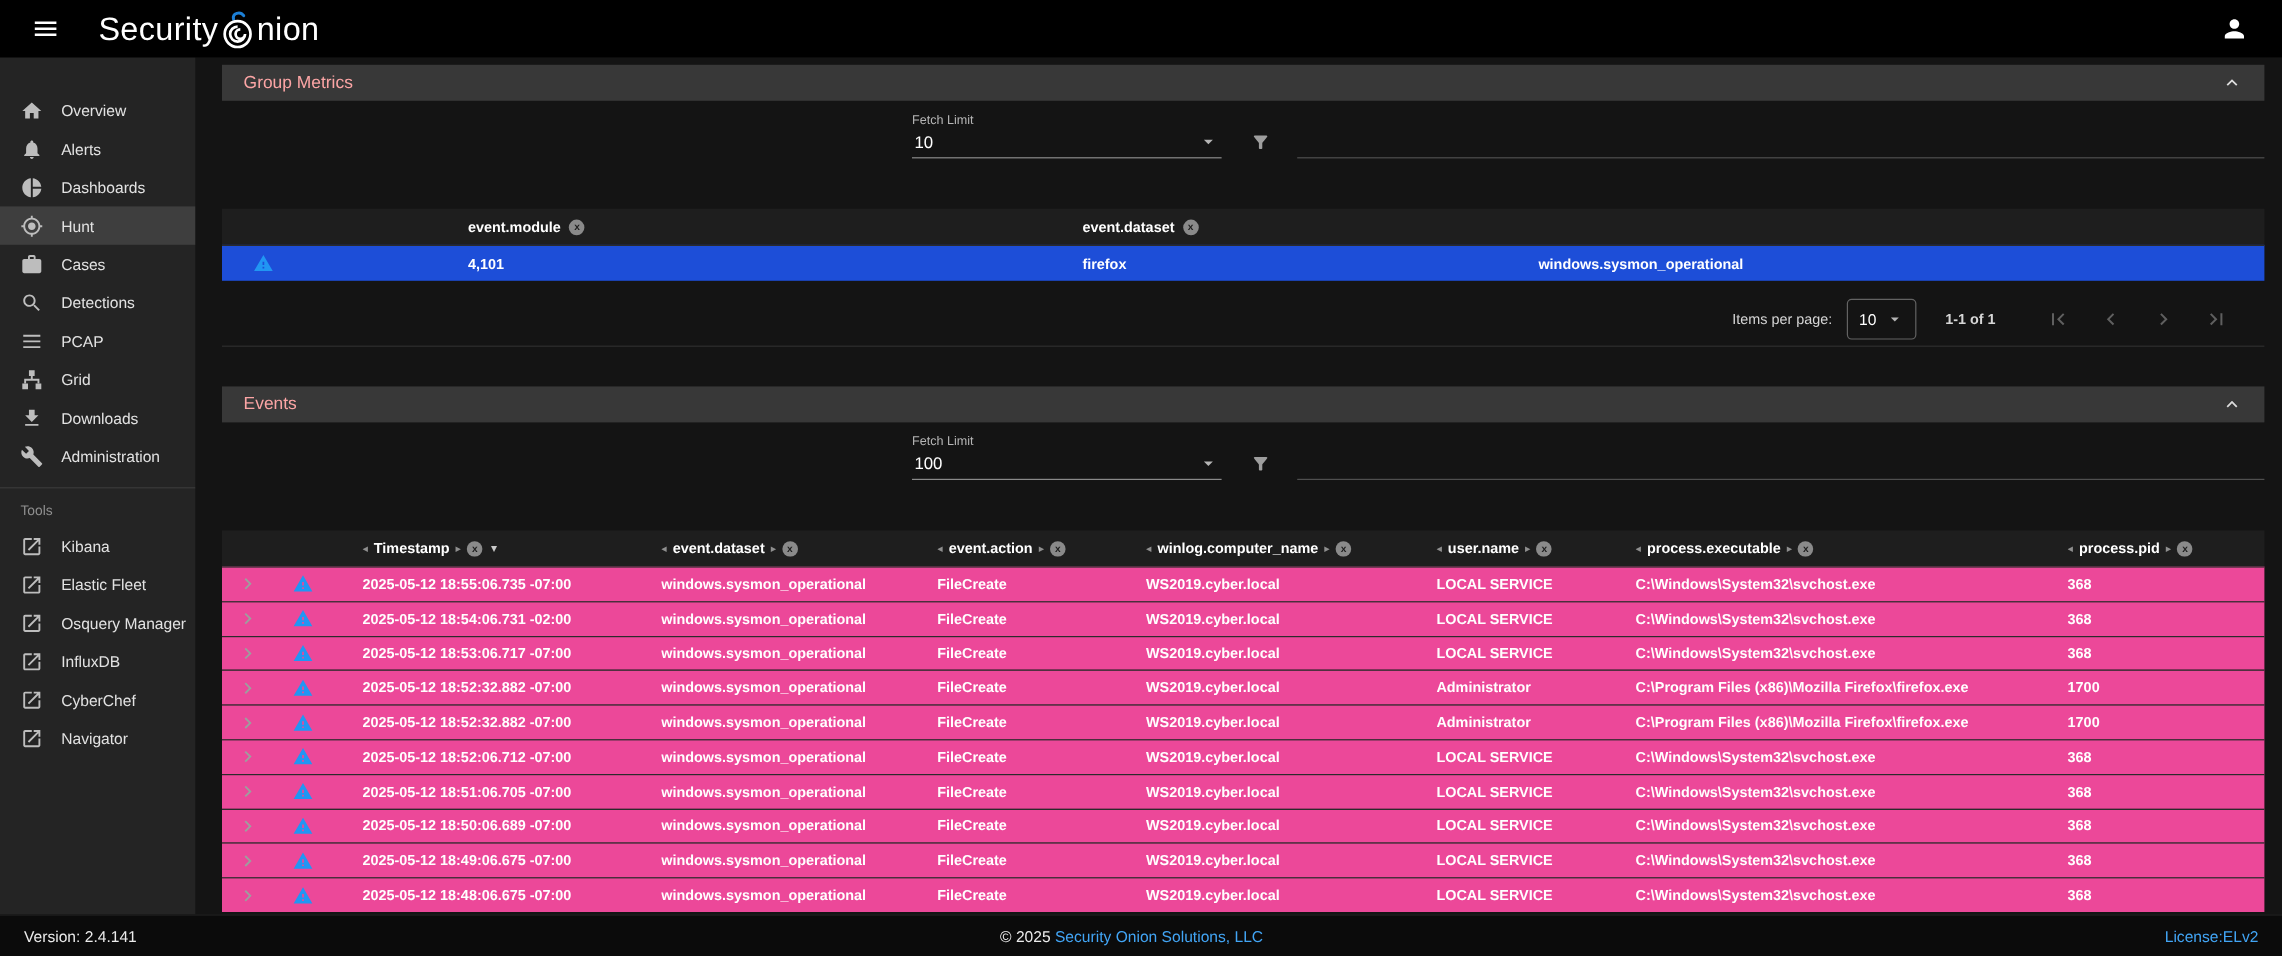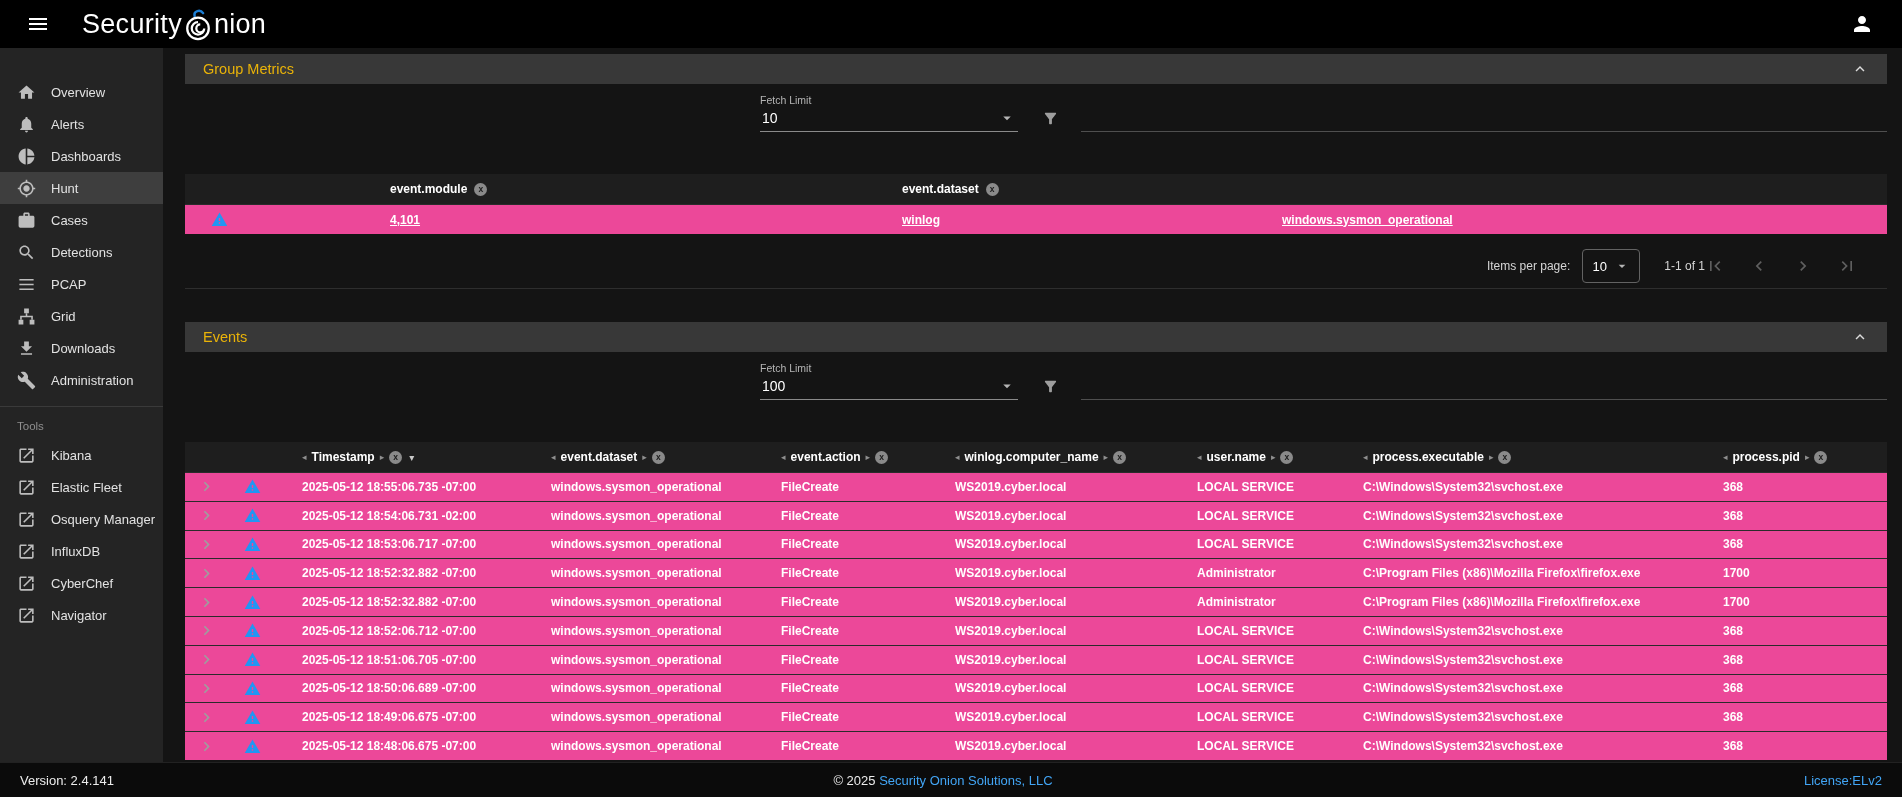--- a/index.html
+++ b/index.html
@@ -29,60 +29,60 @@
   .side-icon { width:20px; display:inline-flex; color:#bdbdbd; flex:none; }
   .side-icon svg { width:19px; height:19px; fill:currentColor; }
   .side-label { margin-left:14px; font-size:13px; font-weight:500; color:#e2e2e2; }
   .side-divider { border-top:1px solid #3a3a3a; margin:10px 0 6px; }
   .tools-header { padding-left:17px; font-size:11.5px; color:#8f8f8f; height:26px; display:flex; align-items:center; }
 
   .main { flex:1; padding:6px 15px 0 22px; background:#141414; overflow:hidden; }
 
   
   .panel-header { height:30px; background:#383838; display:flex; align-items:center; padding:0 18px; cursor:pointer; }
-  .panel-title { font-size:14.5px; font-weight:500; color:#eab308; }
+  .panel-title { font-size:14.5px; font-weight:500; color:#fca5a5; }
   .ph-spacer { flex:1; }
   .collapse-icon svg { width:18px; height:18px; fill:#dcdcdc; }
 
   .fetch-area { display:flex; align-items:flex-end; margin-top:10px; padding-left:575px; }
   .fetch-select { width:258px; cursor:pointer; }
   .fetch-label { font-size:10.5px; color:#b5b5b5; }
   .fetch-value-row { display:flex; align-items:center; border-bottom:1px solid #8a8a8a; padding:3px 2px 4px 2px; }
   .fetch-value { font-size:14px; color:#fff; flex:1; }
   .caret-ic svg { width:18px; height:18px; fill:#b5b5b5; }
   .funnel { margin:0 0 5px 24px; cursor:pointer; }
   .funnel svg { width:17px; height:17px; fill:#9e9e9e; }
   .filter-line { flex:1; margin-left:22px; border-bottom:1px solid #4f4f4f; height:26px; cursor:text; }
 
   
   .gm-table { margin-top:42px; }
   .gm-head, .gm-row {
     display:grid; grid-template-columns:205px 512px 380px 1fr;
     height:30px; align-items:center; font-size:12px; font-weight:700; white-space:nowrap;
   }
   .gm-head { background:#1e1e1e; }
-  .gm-row  { background:#ec4899; border-top:1px solid #2b2b2b; cursor:pointer;text-decoration:underline; }
+  .gm-row  { background:#1d4ed8; border-top:1px solid #2b2b2b; cursor:pointer; }
   .gm-warn { padding-left:26px; }
   .gm-warn svg, .c-warn svg { width:17px; height:17px; fill:#2196f3; }
   .count-head { display:flex; align-items:center; gap:6px; }
   .chart-ic { cursor:pointer; }
   .chart-ic svg { width:15px; height:15px; fill:#8f8f8f; }
   .chart-ic.lite svg { fill:#cfcfcf; }
   .hbadge { width:13px; height:13px; border-radius:50%; background:#8a8a8a; color:#1c1c1c;
             font-size:8.5px; font-weight:700; display:inline-flex; align-items:center; justify-content:center;
             cursor:pointer; flex:none; }
   .gm-colhead { display:flex; align-items:center; gap:7px; }
 
   .gm-pagination { display:flex; align-items:center; justify-content:flex-end; margin-top:10px;
                    height:44px; padding-right:30px; font-size:12px; color:#d6d6d6; }
   .pp-select { width:58px; height:34px; border:1px solid #636363; border-radius:4px; display:flex;
                align-items:center; justify-content:center; gap:7px; margin:0 24px 0 12px;
                font-size:13px; color:#fff; cursor:pointer; }
   .pp-select .caret-ic svg { width:16px; height:16px; }
-  .pag-range { font-weight:400; }
+  .pag-range { margin-right:42px; font-weight:700; }
   .pag-nav { display:flex; gap:24px; }
   .pag-btn { cursor:pointer; }
   .pag-btn svg { width:20px; height:20px; fill:#5f5f5f; }
   .gm-panel { border-bottom:1px solid #2e2e2e; }
 
   
   .events-panel { margin-top:33px; }
   .ev-table { margin-top:42px; }
   .ev-head { display:grid; grid-template-columns:117px 249px 230px 174px 242px 166px 360px 1fr;
              background:#1e1e1e; height:30px; align-items:center; font-size:12px; font-weight:700; }
@@ -331,21 +331,21 @@
             <span class="hbadge">x</span>
           </span>
         </div>
         <div class="gm-row">
           <span class="gm-warn">
               <svg viewBox="0 0 24 24">
                 <path d="M1 21h22L12 2 1 21zm12-3h-2v-2h2v2zm0-4h-2v-4h2v4z"></path>
               </svg>
             </span>
           <span>4,101</span>
-          <span>winlog</span>
+          <span>firefox</span>
           <span>windows.sysmon_operational</span>
         </div>
       </div>
 
       <div class="gm-pagination">
         <span>Items per page:</span>
         <span class="pp-select">
           <span>10</span>
           <span class="caret-ic">
               <svg viewBox="0 0 24 24">

